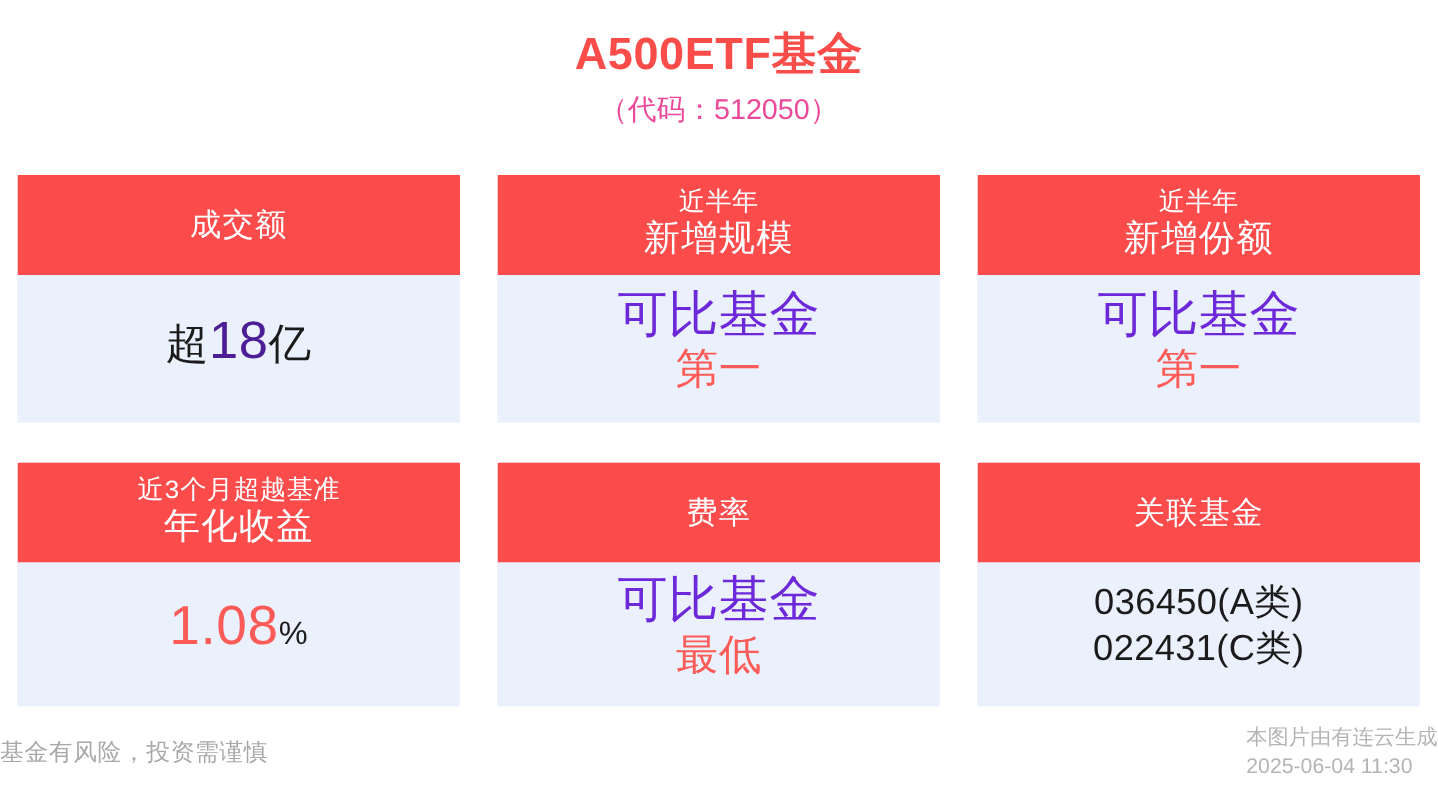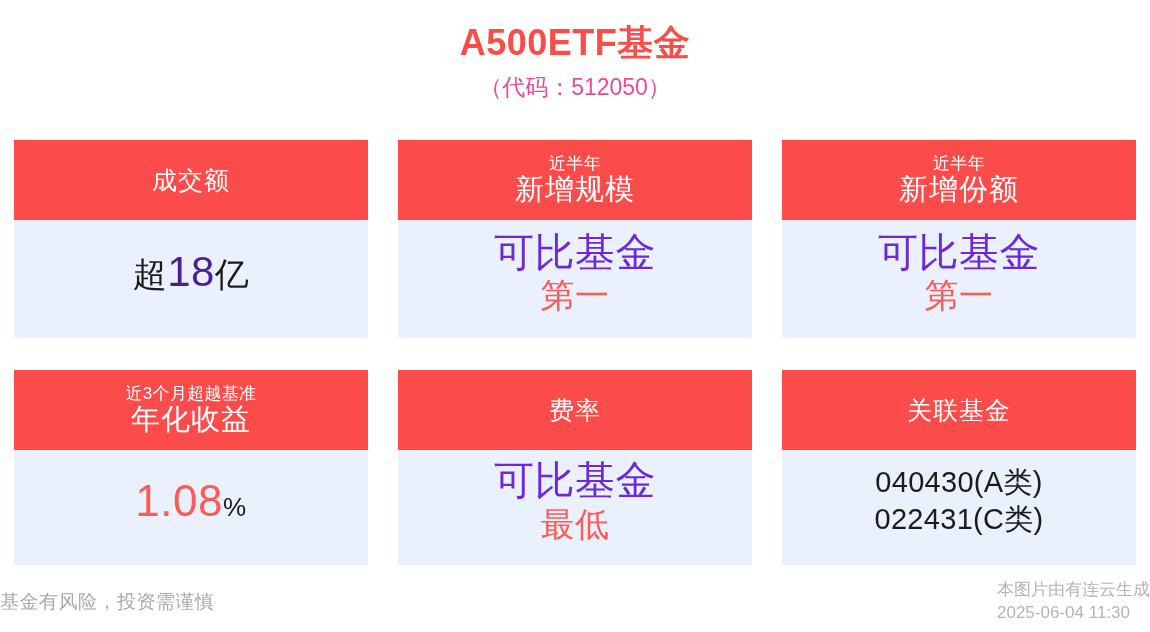--- a/index.html
+++ b/index.html
@@ -64,24 +64,25 @@
     flex-direction: column;
     align-items: center;
     justify-content: center;
     text-align: center;
     line-height: 1.08;
   }
   .card-header.single {
     justify-content: center;
   }
   .card-sublabel {
-    font-size: 17px;
+    font-size: 21px;
     font-weight: 400;
     letter-spacing: 0.3px;
     margin-bottom: 1px;
+    font-family: Liberation Mono, monospace;
   }
   .card-label {
     font-size: 29px;
     font-weight: 400;
     letter-spacing: 1px;
   }
   .card-header.single .card-label {
     font-size: 25px;
   }
   .card-body {
@@ -228,21 +229,21 @@
       <span class="body-line body-top">可比基金</span>
       <span class="body-line body-accent">最低</span>
     </div>
   </div>
 
   <div class="stat-card">
     <div class="card-header single">
       <div class="card-label">关联基金</div>
     </div>
     <div class="card-body">
-      <span class="body-line body-codes">040430(A类)</span>
+      <span class="body-line body-codes">036450(A类)</span>
       <span class="body-line body-codes">022431(C类)</span>
     </div>
   </div>
 
 </div>
 
 <div class="page-footer">
   <div class="disclaimer">基金有风险，投资需谨慎</div>
   <div class="generator">
     <span>本图片由有连云生成</span>

